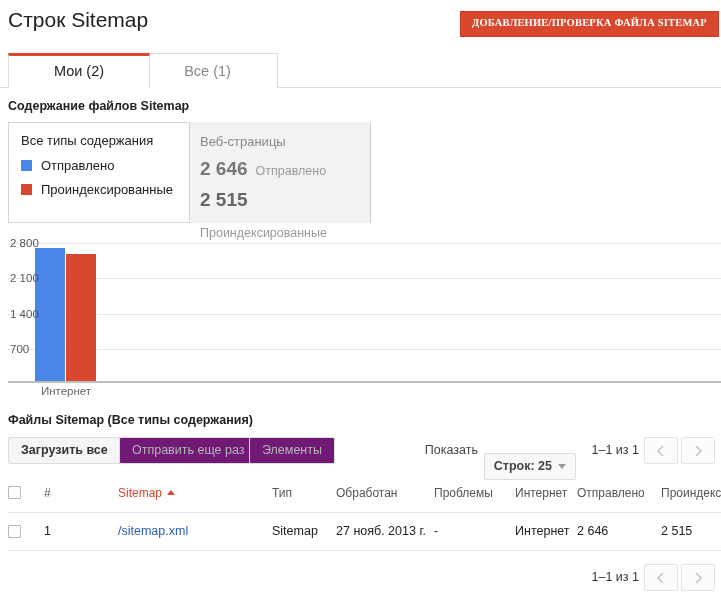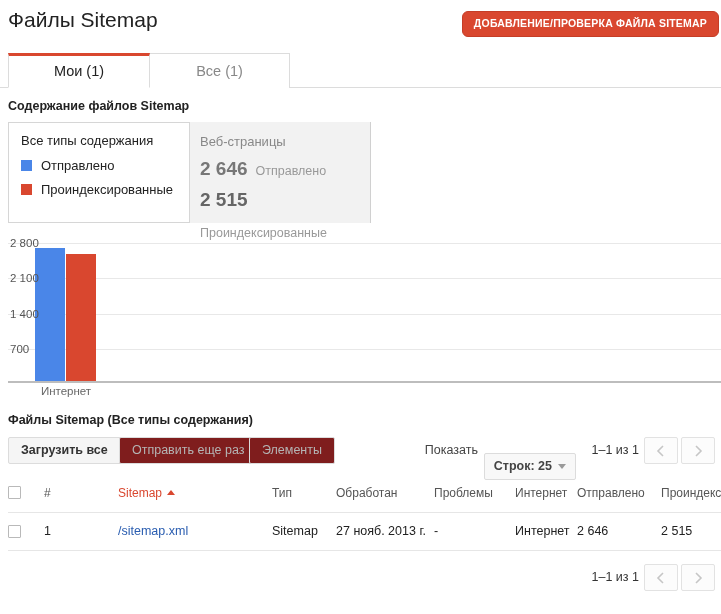--- a/index.html
+++ b/index.html
@@ -32,27 +32,27 @@
     letter-spacing: 0;
     white-space: nowrap;
   }
   .add-sitemap-btn {
     position: absolute;
     right: 2px;
     top: 11px;
     background: #d9472f;
     color: #fff;
     border: 1px solid #c53d27;
-    border-radius: 6px;
+    border-radius: 0;
     font-size: 10.5px;
     font-weight: bold;
     letter-spacing: .2px;
     padding: 6px 11px 7px;
     cursor: pointer;
-    font-family: Liberation Sans, sans-serif;
+    font-family: Liberation Serif, serif;
     line-height: 1;
     white-space: nowrap;
   }
 
   
   .tabbar {
     position: relative;
     height: 36px;
     margin-top: 6px;
   }
@@ -78,21 +78,21 @@
     left: 8px;
     width: 142px;
     border: 1px solid #dcdcdc;
     border-top: 3px solid #d9472f;
     border-bottom: 1px solid #fff;
     color: #222;
     z-index: 3;
     line-height: 31px;
   }
   .tab-1 {
-    left: 150px;
+    left: 138px;
     width: 140px;
     border: 1px solid #dcdcdc;
     border-bottom: none;
     border-left: none;
     color: #888;
     z-index: 2;
   }
 
   
   .section-title {
@@ -260,21 +260,21 @@
     font-size: 12.5px;
     font-family: "Liberation Sans", sans-serif;
     color: #333;
     font-weight: bold;
     cursor: pointer;
     padding: 0 12px;
     line-height: 25px;
   }
   .btn.disabled {
     color: #b5b5b5;
-    background: #7f1d1d;
+    background: #701a75;
     font-weight: normal;
     cursor: default;
   }
   .btn-download { left: 8px; }
   .btn-resubmit { left: 119px; }
   .btn-delete   { left: 249px; }
 
   .show-label {
     position: absolute;
     right: 243px;
@@ -390,26 +390,26 @@
     position: relative;
     height: 34px;
   }
   .bottom-pager .page-range { top: 9px; }
   .bottom-pager .nav-btn { top: 3px; }
 </style>
 </head>
 <body>
 
 <div class="page-head">
-  <div class="page-title">Файлы Sitemap</div>
+  <div class="page-title">Строк Sitemap</div>
   <button class="add-sitemap-btn">ДОБАВЛЕНИЕ/ПРОВЕРКА ФАЙЛА SITEMAP</button>
 </div>
 
 <div class="tabbar">
-  <div class="tab tab-0">Мои (1)</div>
+  <div class="tab tab-0">Мои (2)</div>
   <div class="tab tab-1">Все (1)</div>
 </div>
 
 <div class="section-title">Содержание файлов Sitemap</div>
 
 <div class="chart-block">
 
   <div class="legend-panel">
     <div class="legend-title">Все типы содержания</div>
     <div class="legend-item">

